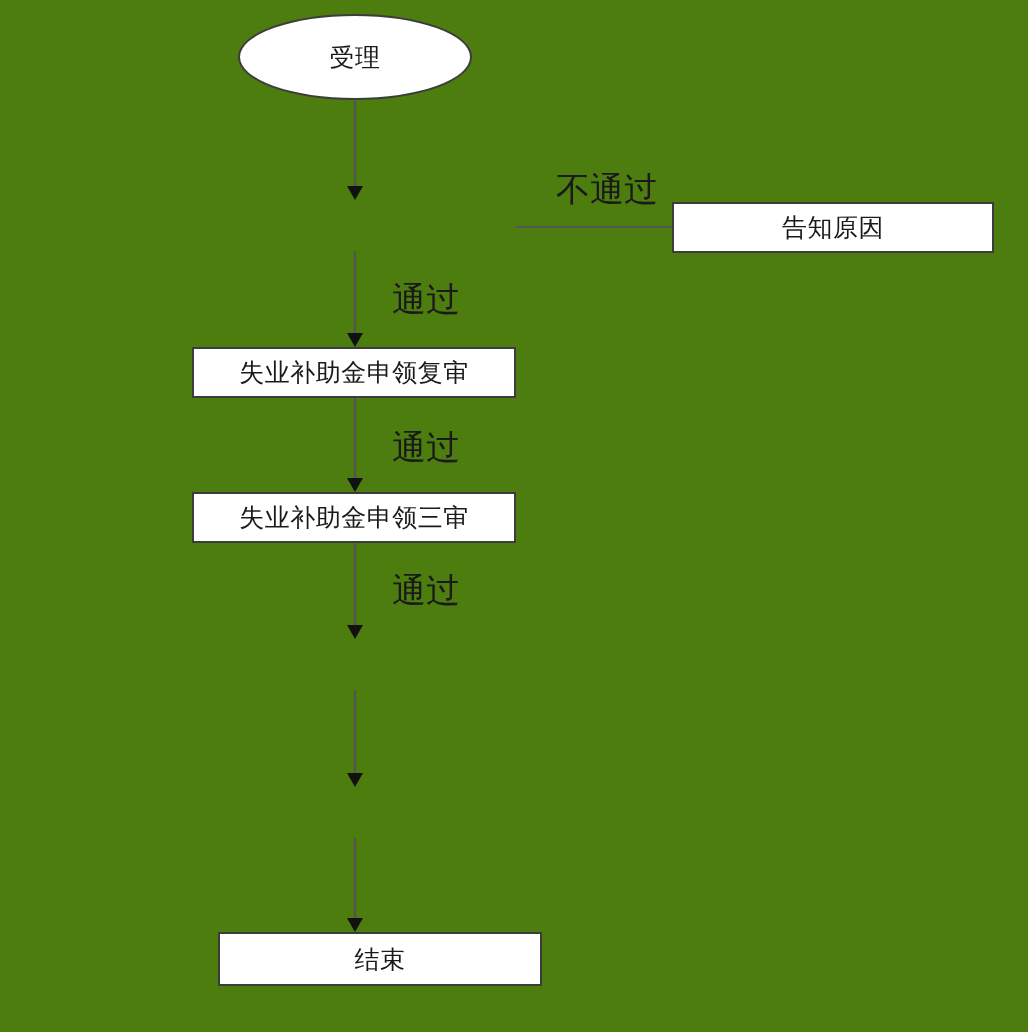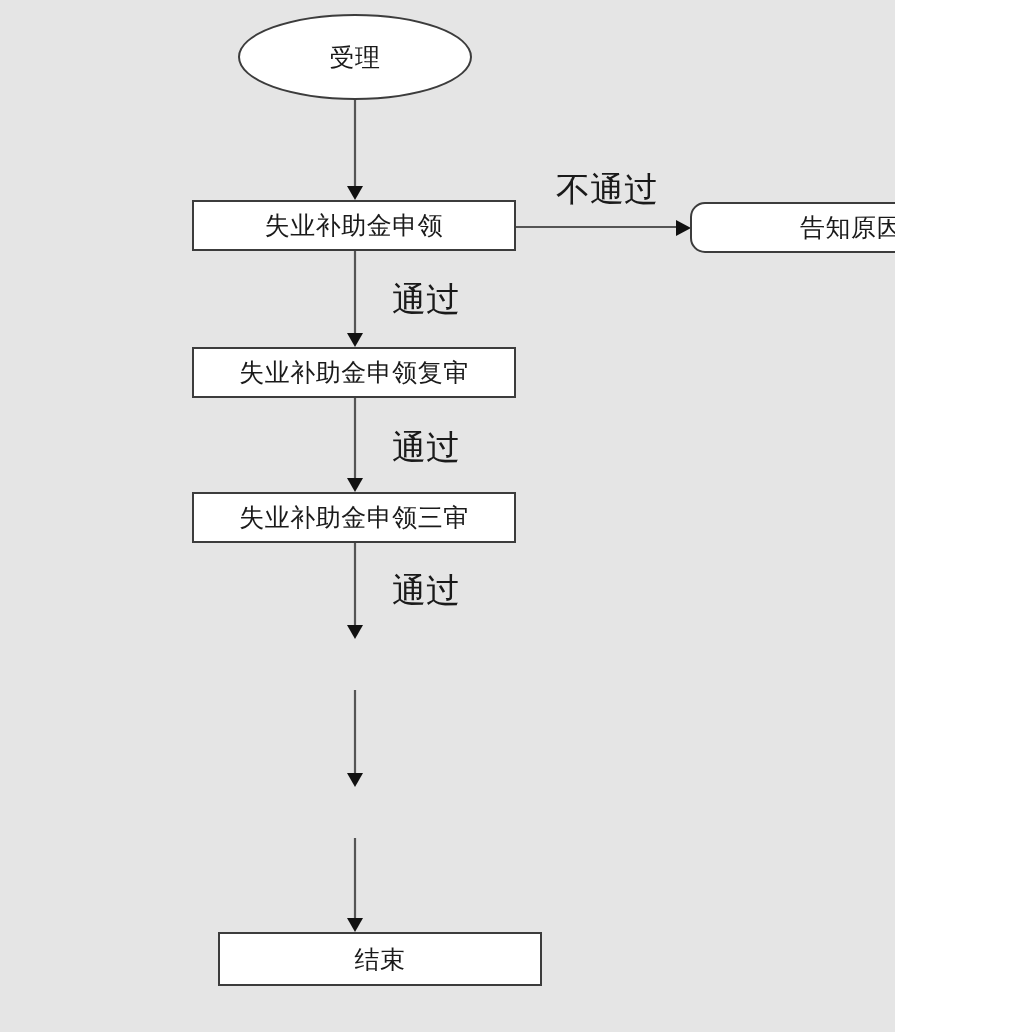--- a/index.html
+++ b/index.html
@@ -6,23 +6,23 @@
   html, body {
     margin: 0;
     padding: 0;
     background: #ffffff;
   }
   body {
     font-family: "DejaVu Sans", "Liberation Sans", sans-serif;
   }
   #canvas {
     position: relative;
-    width: 895px;
+    width: 1028px;
     height: 1032px;
-    background: #e5e5e5;
+    background: #4d7c0f;
     overflow: hidden;
   }
   .node {
     position: absolute;
     box-sizing: border-box;
     display: flex;
     align-items: center;
     justify-content: center;
     background: #ffffff;
     color: #1a1a1a;
@@ -103,23 +103,22 @@
     </g>
 
     <g>
       <line x1="355" y1="838" x2="355" y2="924"></line>
       <polygon class="arrowhead" points="347,918 363,918 355,932"></polygon>
     </g>
   </svg>
 
   <div class="node terminator" style="left:238px; top:14px; width:234px; height:86px;">受理</div>
 
-  <div class="node process" style="left:192px; top:200px; width:324px; height:51px;">失业补助金申领</div>
 
-  <div class="node process" style="left:690px; top:202px; width:322px; height:51px;border-radius:15px;">告知原因</div>
+  <div class="node process" style="left:672px; top:202px; width:322px; height:51px;">告知原因</div>
 
   <div class="node process" style="left:192px; top:492px; width:324px; height:51px;">失业补助金申领三审</div>
 
   <div class="node process" style="left:192px; top:347px; width:324px; height:51px;">失业补助金申领复审</div>
 
 
 
   <div class="node process" style="left:192px; top:932px; width:324px; height:54px;margin-left:26px;">结束</div>
 
   <div class="edge-label" style="left:556px; top:172px;">不通过</div>

